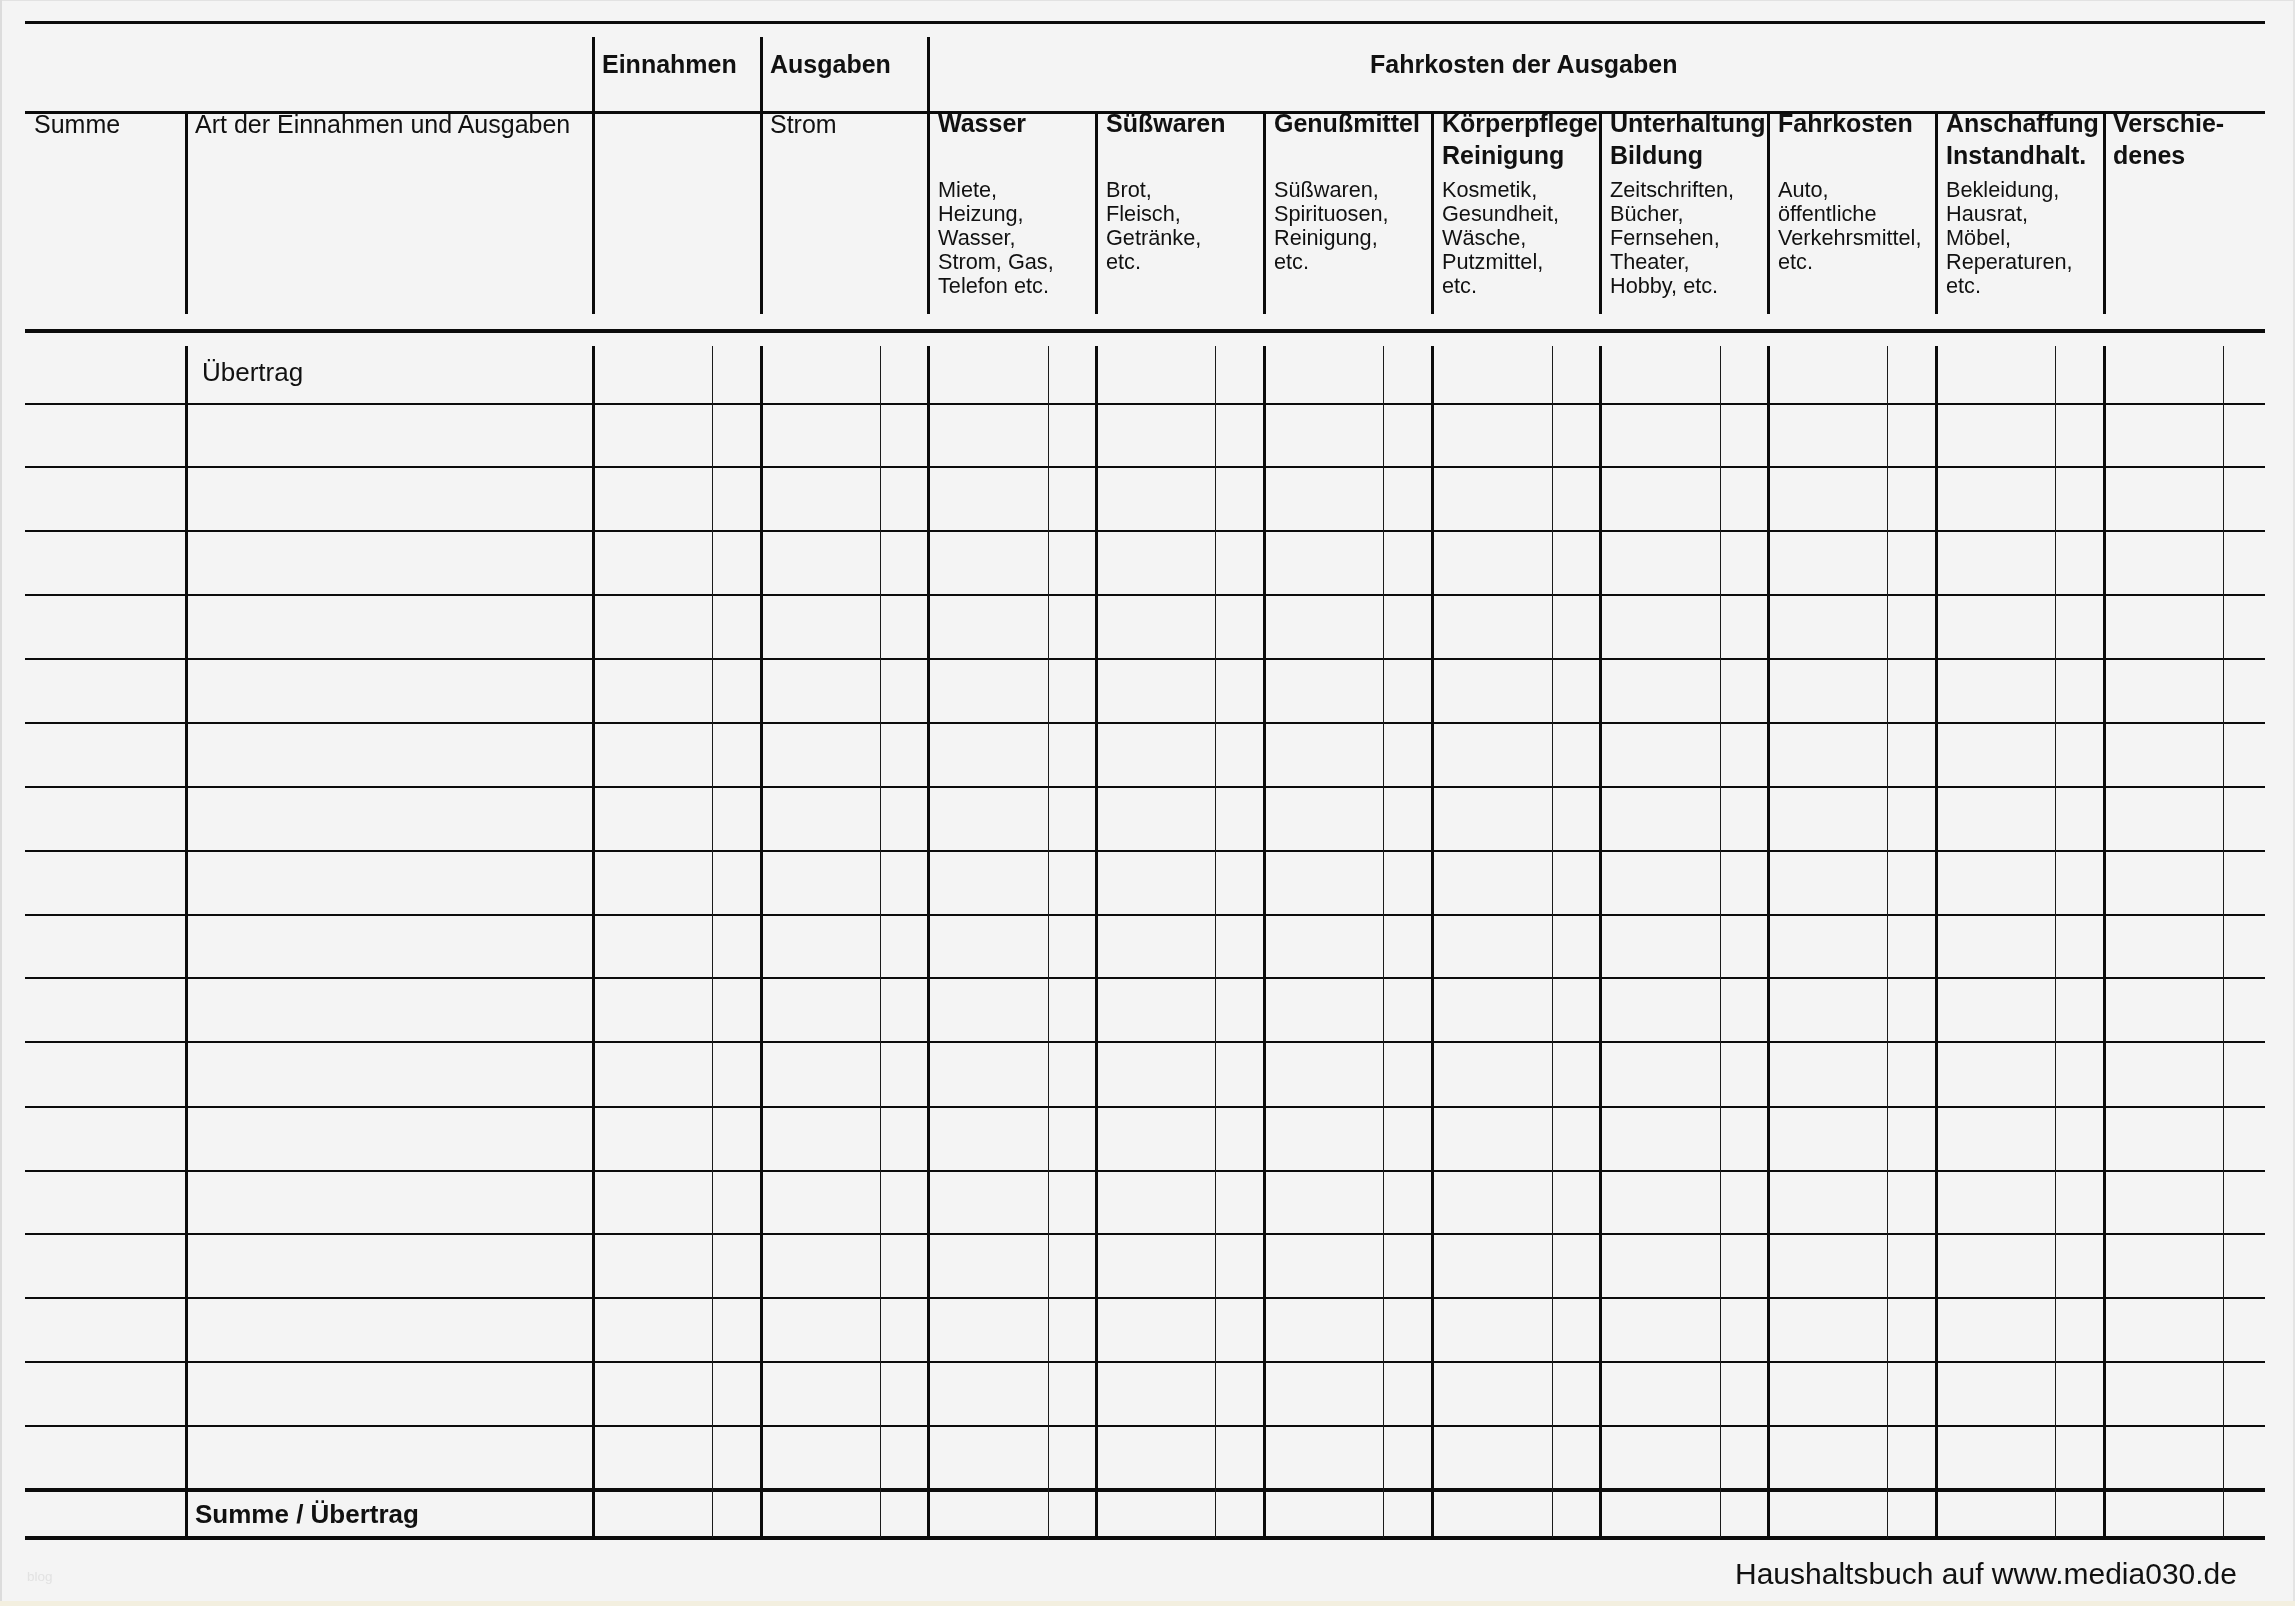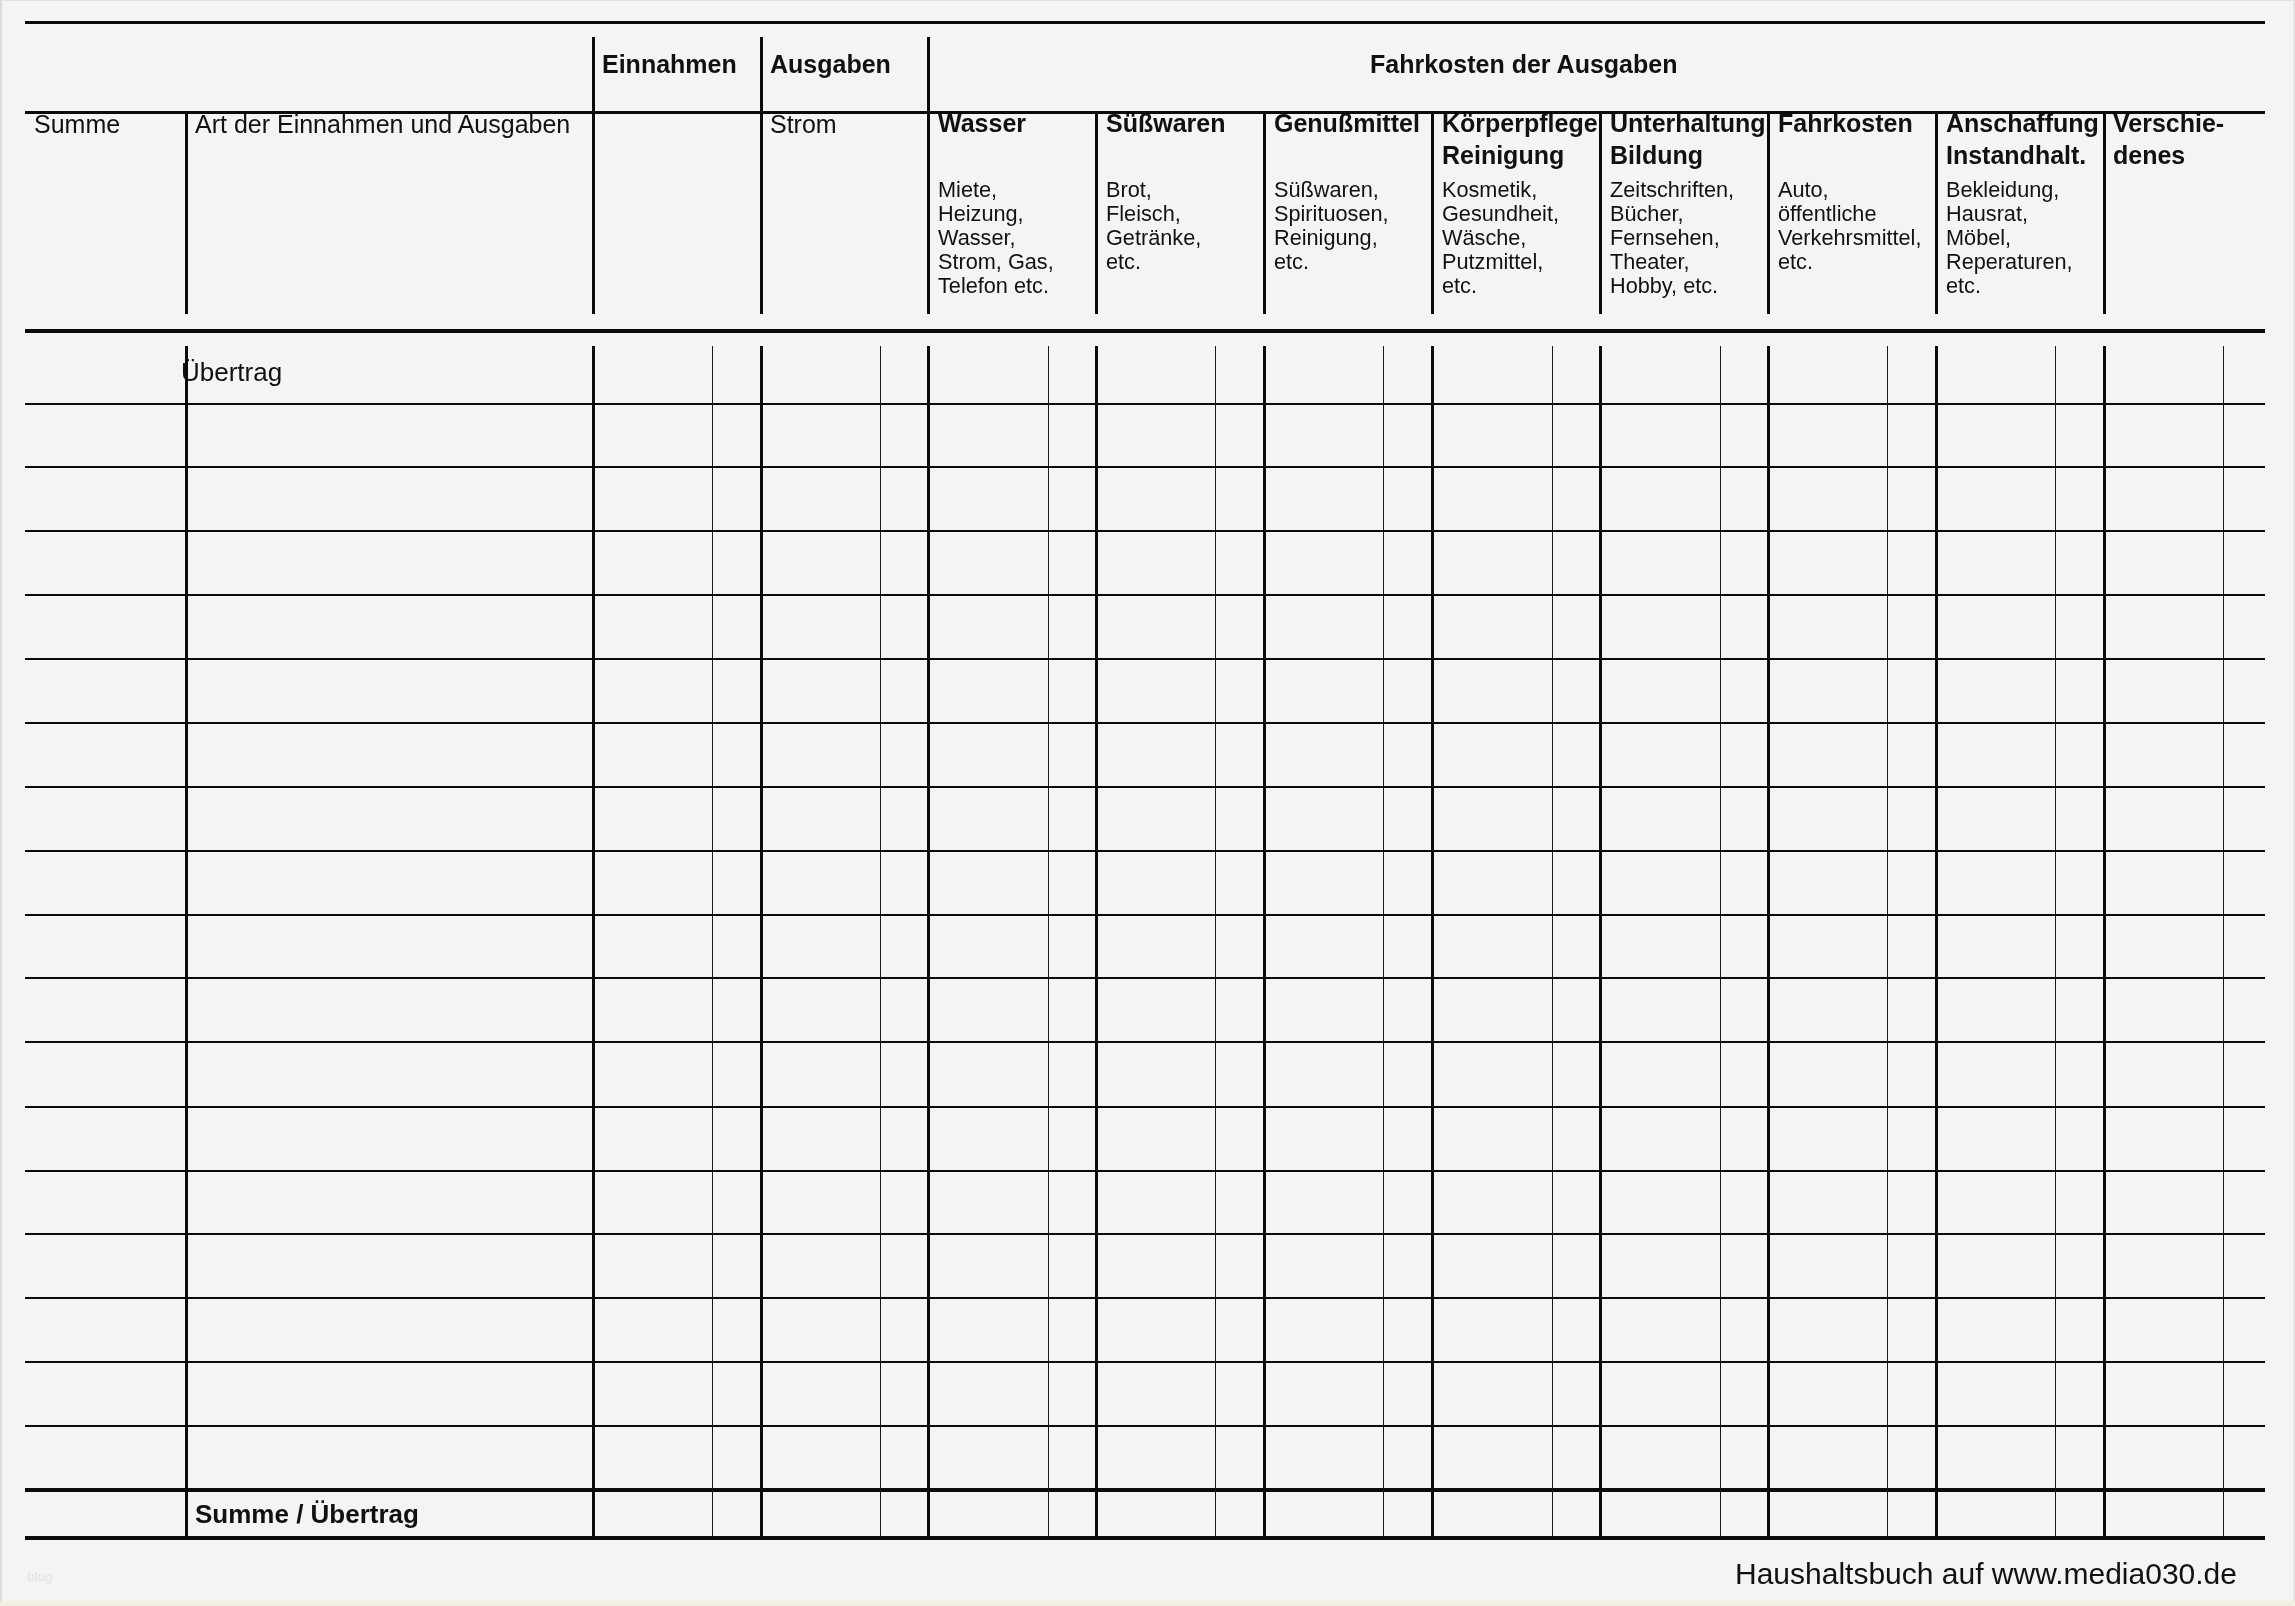--- a/index.html
+++ b/index.html
@@ -87,21 +87,21 @@
       <div class="cat-desc" style="left: 1946px; top: 178px;">Bekleidung,
 Hausrat,
 Möbel,
 Reperaturen,
 etc.</div>
       <div class="cat-title" style="left: 2113px; top: 107px;">Verschie-
 denes</div>
       <div class="cat-desc" style="left: 2113px; top: 178px;"></div>
     </div>
 
-  <div class="row-label" style="left:181px; top:359px;">Übertrag</div>
+  <div class="row-label" style="left:202px; top:359px;">Übertrag</div>
   <div class="row-label bold" style="left:195px; top:1501px;">Summe / Übertrag</div>
 
   <div id="lines">
       <div class="hline" style="left: 25px; top: 21px; width: 2240px; height: 3.4px;"></div>
       <div class="hline" style="left: 25px; top: 111px; width: 2240px; height: 3.4px;"></div>
       <div class="hline" style="left: 25px; top: 329px; width: 2240px; height: 4px;"></div>
       <div class="hline" style="left: 25px; top: 403px; width: 2240px; height: 2px;"></div>
       <div class="hline" style="left: 25px; top: 466px; width: 2240px; height: 2px;"></div>
       <div class="hline" style="left: 25px; top: 530px; width: 2240px; height: 2px;"></div>
       <div class="hline" style="left: 25px; top: 594px; width: 2240px; height: 2px;"></div>

